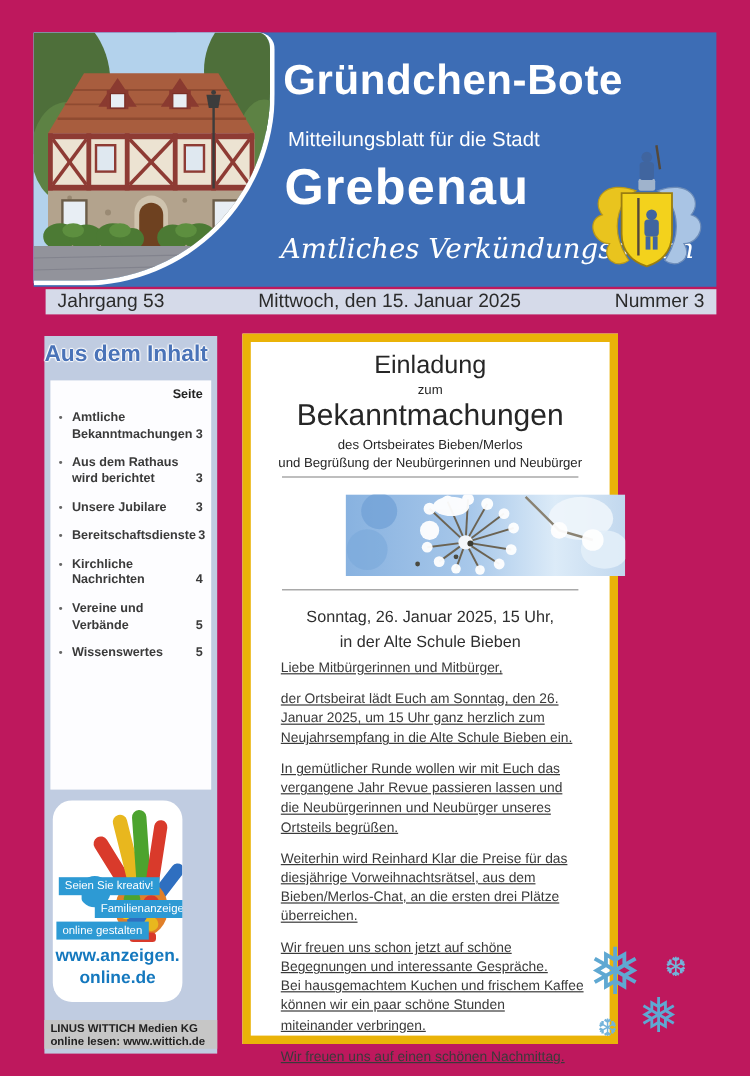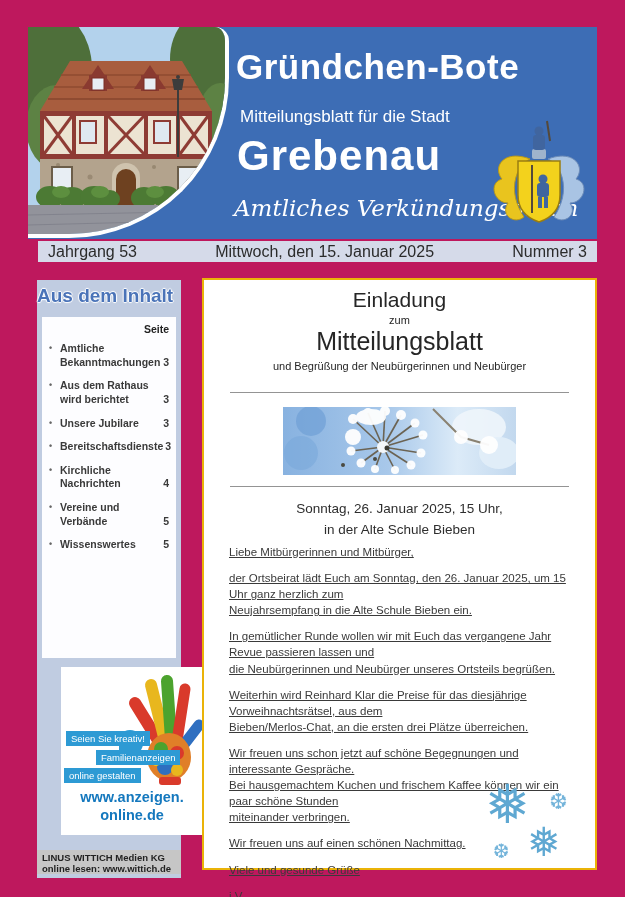--- a/index.html
+++ b/index.html
@@ -29,33 +29,33 @@
   .sidebar-title{margin-top:5px;text-align:left;font-size:19px;font-weight:bold;color:#4a73b8;
                  text-shadow:0 1px 1px #fff,0 -1px 1px #fff,1px 0 1px #fff,-1px 0 1px #fff;}
   .toc{position:absolute;left:5px;top:37px;width:134px;height:341px;background:#fdfdff;
        box-sizing:border-box;padding:6px 7px;}
   .toc-head{text-align:right;font-size:10.5px;font-weight:bold;color:#222;margin-bottom:7px;}
   .toc-row{display:flex;margin-bottom:10px;font-size:10.5px;font-weight:bold;color:#3a3a3a;line-height:1.3;}
   .toc-bullet{width:11px;color:#666;font-size:9px;padding-top:1px;flex:none;}
   .toc-label{flex:1;padding-right:2px;}
   .toc-pg{align-self:flex-end;flex:none;}
 
-  .ad{position:absolute;left:24px;top:387px;width:142px;height:168px;background:#fff;overflow:hidden;}
+  .ad{position:absolute;left:7px;top:387px;width:108px;height:168px;background:#fff;overflow:hidden;border-radius:16px;}
   .hand{position:absolute;right:0;top:6px;width:84px;height:112px;}
   .chip{position:absolute;background:#2d9ad4;color:#fff;font-size:9.5px;padding:2px 5px;white-space:nowrap;}
   .chip0{left:5px;top:64px;}
   .chip1{left:35px;top:83px;}
   .chip2{left:3px;top:101px;}
   .ad-url{position:absolute;left:0;top:121px;width:100%;text-align:center;color:#1478be;
           font-weight:bold;font-size:14.5px;line-height:1.25;}
   .publisher{position:absolute;left:0;top:570px;width:144px;height:24px;background:#c6c6c6;
              box-sizing:border-box;padding:2px 0 0 5px;font-size:9.5px;font-weight:bold;color:#222;line-height:1.2;}
 
   
-  .article{position:absolute;left:202px;top:278px;width:395px;height:592px;border:2px solid #eab308;
+  .article{position:absolute;left:202px;top:278px;width:313px;height:592px;border:7px solid #eab308;
            box-sizing:border-box;background:#fff;}
   .a-head{position:absolute;top:8px;left:0;right:0;text-align:center;color:#262626;}
   .a-title1{font-size:21px;}
   .a-title2{font-size:11px;margin-top:2px;}
   .a-title3{font-size:25px;margin-top:1px;}
   .a-sub{font-size:11px;line-height:1.35;margin-top:3px;}
   .rule{position:absolute;left:26px;right:26px;border:none;border-top:1px solid #949494;margin:0;}
   .rule1{top:112px;}
   .rule2{top:206px;}
   .frost{position:absolute;top:127px;left:79px;width:233px;height:68px;}
@@ -253,22 +253,23 @@
     <div class="publisher">
       <div>LINUS WITTICH Medien KG</div>
       <div>online lesen: www.wittich.de</div>
     </div>
   </aside>
 
   <main class="article">
     <div class="a-head">
       <div class="a-title1">Einladung</div>
       <div class="a-title2">zum</div>
-      <div class="a-title3">Mitteilungsblatt</div>
+      <div class="a-title3">Bekanntmachungen</div>
       <div class="a-sub">
+        <div>des Ortsbeirates Bieben/Merlos</div>
         <div>und Begrüßung der Neubürgerinnen und Neubürger</div>
       </div>
     </div>
 
     <hr class="rule rule1">
 
     <div class="frost">
       <svg viewBox="0 0 233 68" preserveAspectRatio="none">
         <defs>
           <linearGradient id="fg" x1="0" y1="0" x2="1" y2="0">

